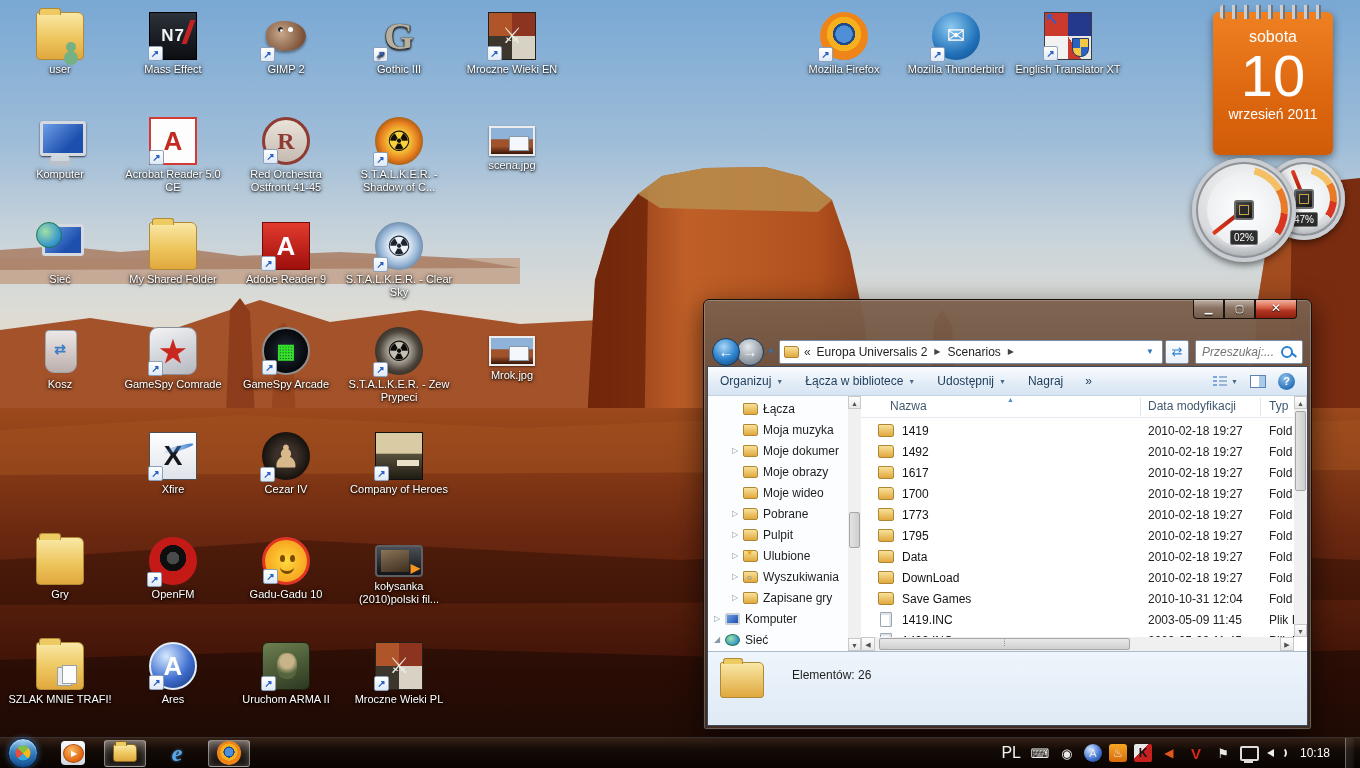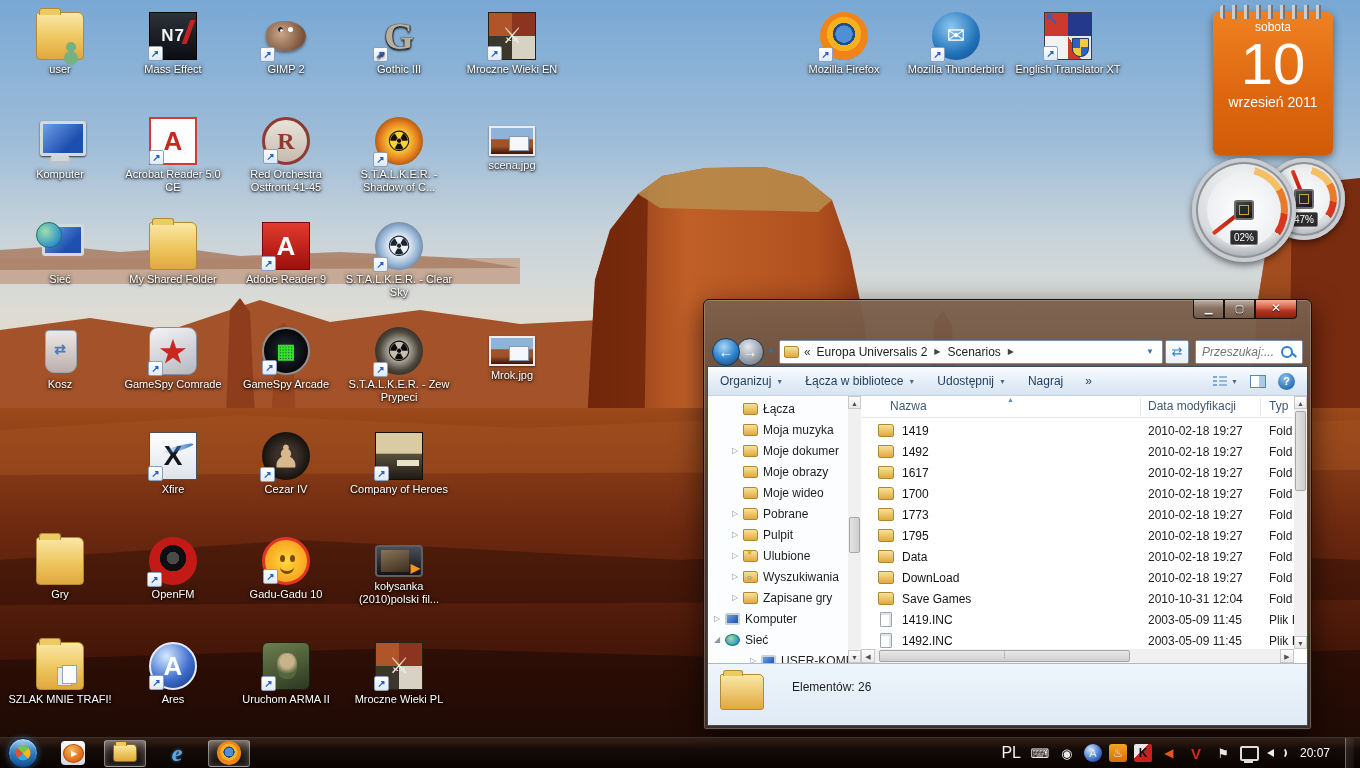--- a/index.html
+++ b/index.html
@@ -112,21 +112,21 @@
   .art-etxt::after { content:""; position:absolute; right:2px; bottom:2px; width:15px; height:17px;
     background:conic-gradient(#f5c944 0 90deg,#2a62c4 90deg 180deg,#f5c944 180deg 270deg,#2a62c4 270deg 360deg);
     border:1px solid #223a66; border-radius:0 0 8px 8px; }
 
   
   #calendar { position:absolute; left:1213px; top:12px; width:120px; height:143px;
     background:linear-gradient(180deg,#ef8122,#dd660f 60%,#d15c08); border-radius:6px;
     box-shadow:0 3px 8px rgba(0,0,0,.45); color:#fff; text-align:center; }
   #calendar .spiral { position:absolute; top:-7px; left:7px; right:7px; height:14px;
     background:repeating-linear-gradient(90deg,#c9ced3 0 3px,#70767c 3px 5px,transparent 5px 12px); border-radius:3px; }
-  #calendar .wd { margin-top:8px; font-size:12px; }
+  #calendar .wd { margin-top:16px; font-size:16px; }
   #calendar .day { font-size:58px; line-height:60px; font-weight:normal; }
   #calendar .my { font-size:14px; }
   .gauge { position:absolute; border-radius:50%;
     background:radial-gradient(circle at 50% 35%,#fbfbfb,#d8dadd 60%,#9a9ea3 78%,#64686d);
     box-shadow:0 3px 7px rgba(0,0,0,.5), inset 0 0 0 4px #c9ccd0, inset 0 0 0 6px #8e9398; }
   #gauge-cpu { left:1192px; top:158px; width:104px; height:104px; z-index:3; }
   #gauge-ram { left:1263px; top:158px; width:82px; height:82px; z-index:2;text-align:right; }
   .gauge .ticks { position:absolute; inset:8px; border-radius:50%;
     background:conic-gradient(from 15deg,#f5c063 0 45deg,#e87b2a 45deg 80deg,#d8361f 80deg 110deg,transparent 110deg); }
   .gauge .face { position:absolute; inset:15px; border-radius:50%;
@@ -241,21 +241,21 @@
   .list-vscroll { position:absolute; right:0; top:0; bottom:14px; width:13px; }
   .hscroll { position:absolute; left:0; right:13px; bottom:0; height:14px; background:#f0f0f0;
     display:flex; align-items:center; }
   .hscroll .arr { width:14px; height:14px; font-size:7px; color:#505050; text-align:center; line-height:14px;
     background:linear-gradient(180deg,#fdfdfd,#e8e8e8); border:1px solid #c8c8c8; }
   .hscroll .track { flex:1; height:14px; position:relative; }
   .hscroll .thumb { position:absolute; left:4px; top:1px; width:62%; height:12px;
     background:linear-gradient(180deg,#e9e9e9,#cfcfcf); border:1px solid #a6a6a6; border-radius:2px; }
   .hscroll .thumb::after { content:"⦙"; position:absolute; left:50%; transform:translateX(-50%); top:-1px;
     font-size:9px; color:#8a8a8a; }
-  .statusbar { height:62px; flex:none; background:linear-gradient(180deg,#eef5fc,#dfeaf5);
+  .statusbar { height:74px; flex:none; background:linear-gradient(180deg,#eef5fc,#dfeaf5);
     border-top:1px solid #a8bccd; display:flex; align-items:flex-start; padding:10px 0 0 12px; }
   .status-folder { width:44px; height:36px; position:relative; background:linear-gradient(180deg,#f9e8a6,#e0a83e);
     border:1px solid #b08a34; border-radius:2px 5px 3px 3px; margin-right:28px; }
   .status-folder::before { content:""; position:absolute; top:-5px; left:2px; width:18px; height:5px;
     background:#eecb62; border:1px solid #b08a34; border-bottom:none; border-radius:3px 3px 0 0; }
   .status-text { font-size:12px; color:#1e1e1e; margin-top:6px; }
 
   
   #taskbar { position:absolute; left:0; right:0; bottom:0; height:31px;
     background:linear-gradient(180deg,rgba(60,40,28,.75),rgba(18,10,6,.92) 40%,rgba(8,4,2,.96));
@@ -880,16 +880,16 @@
         <span class="tri">◉</span>
         <span class="tri tri-ares">A</span>
         <span class="tri tri-java">♨</span>
         <span class="tri tri-kasp">K</span>
         <span class="tri tri-red">◀</span>
         <span class="tri tri-v">V</span>
         <span class="tri">⚑</span>
         <span class="tri tri-net"></span>
         <span class="tri tri-vol"></span>
       </span>
-    <span class="tray-clock">20:07</span>
+    <span class="tray-clock">10:18</span>
     <span class="show-desktop"></span>
   </div>
 </div>
 
 </body></html>

